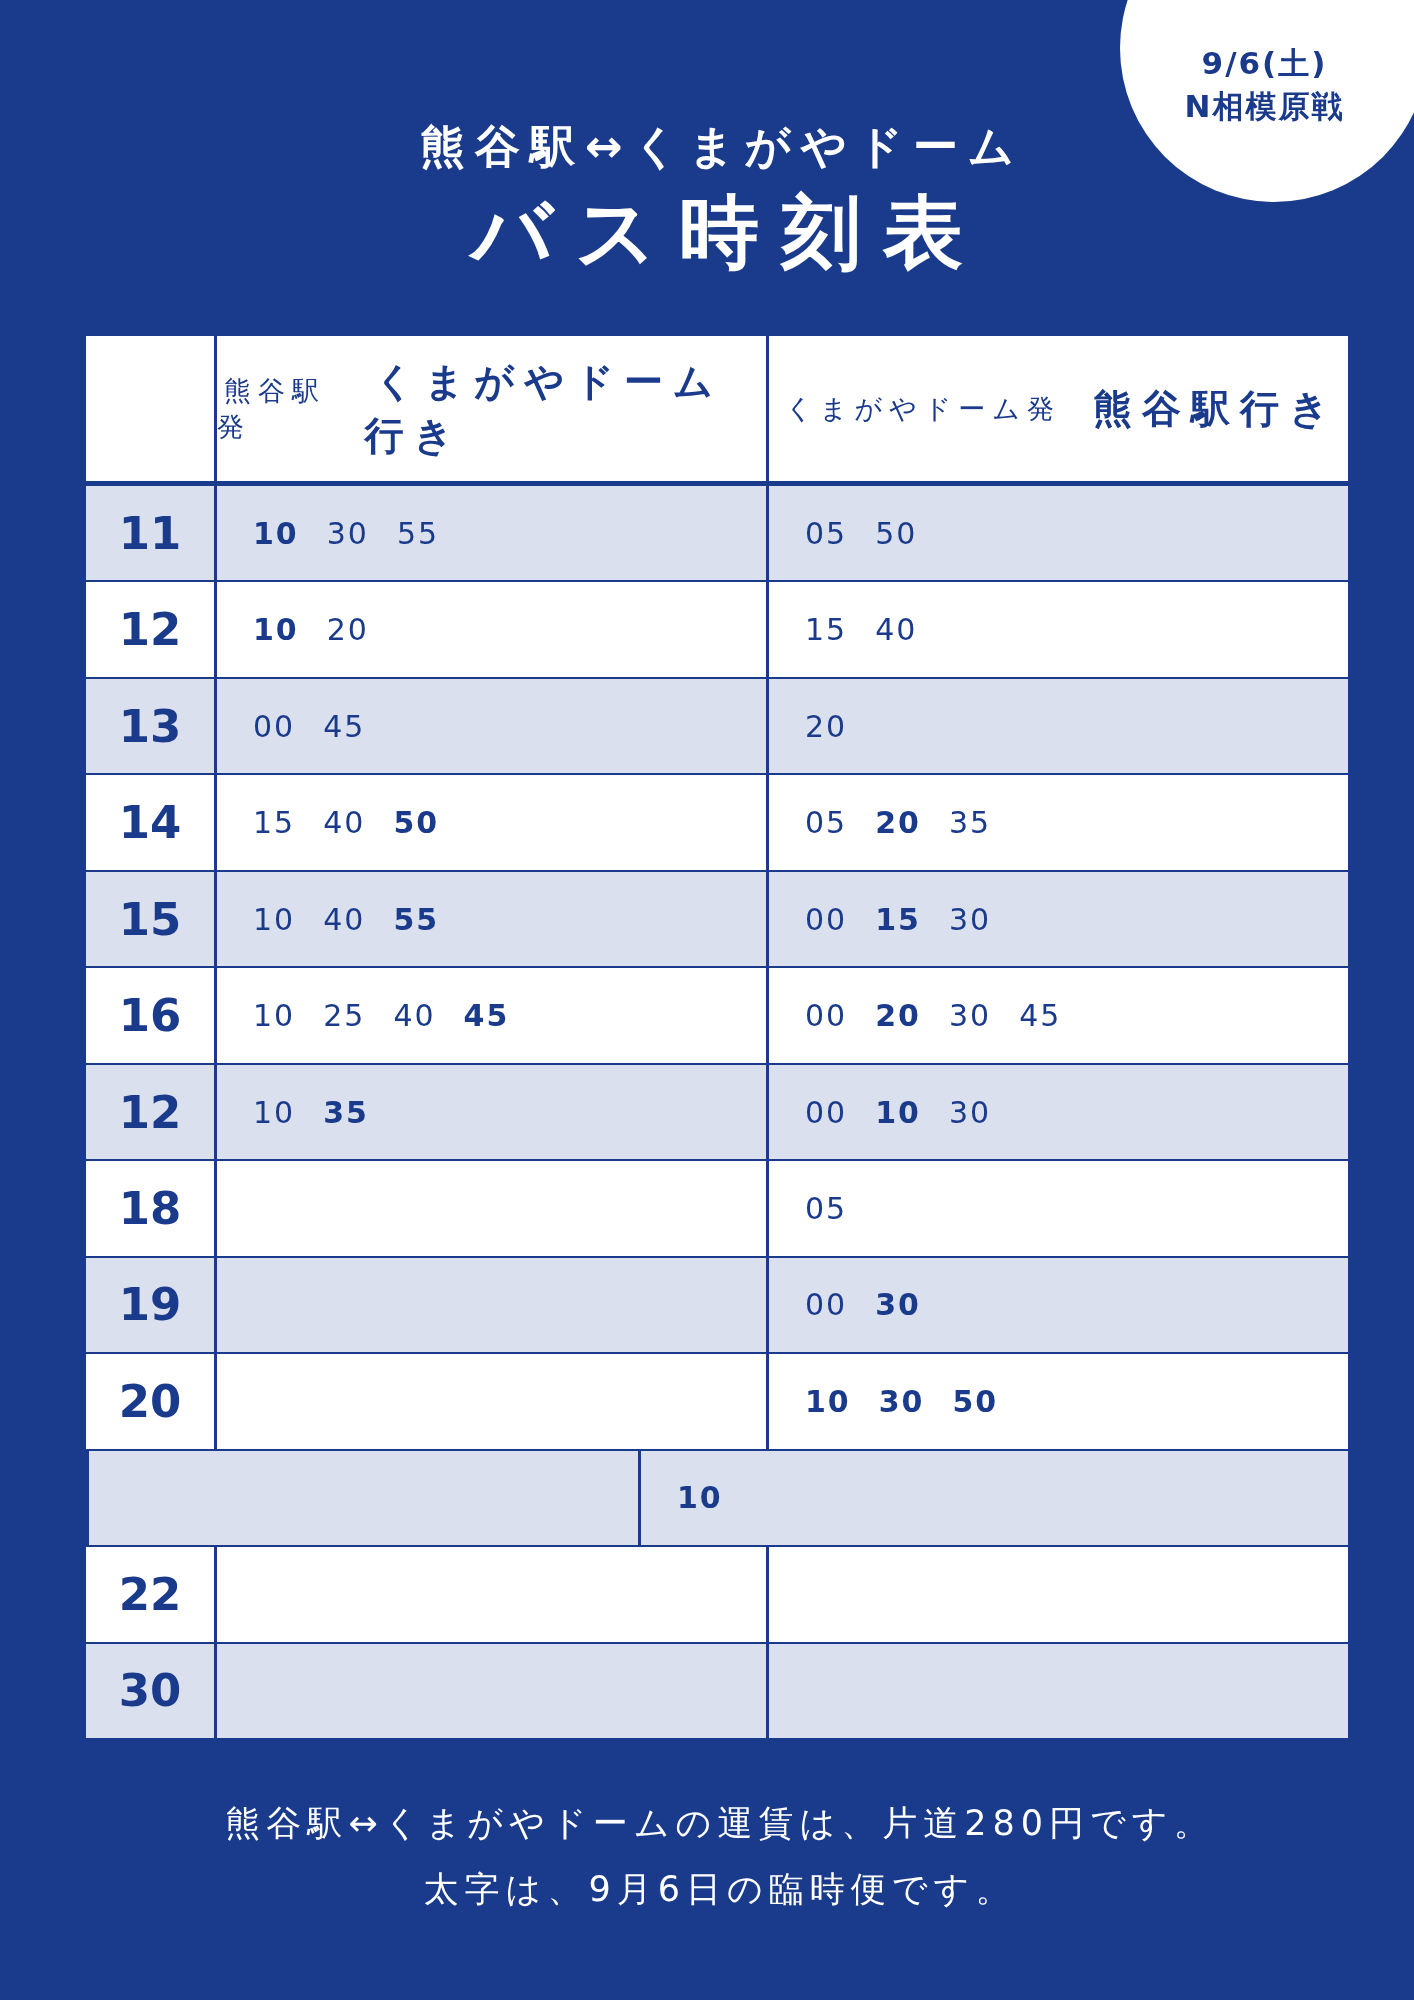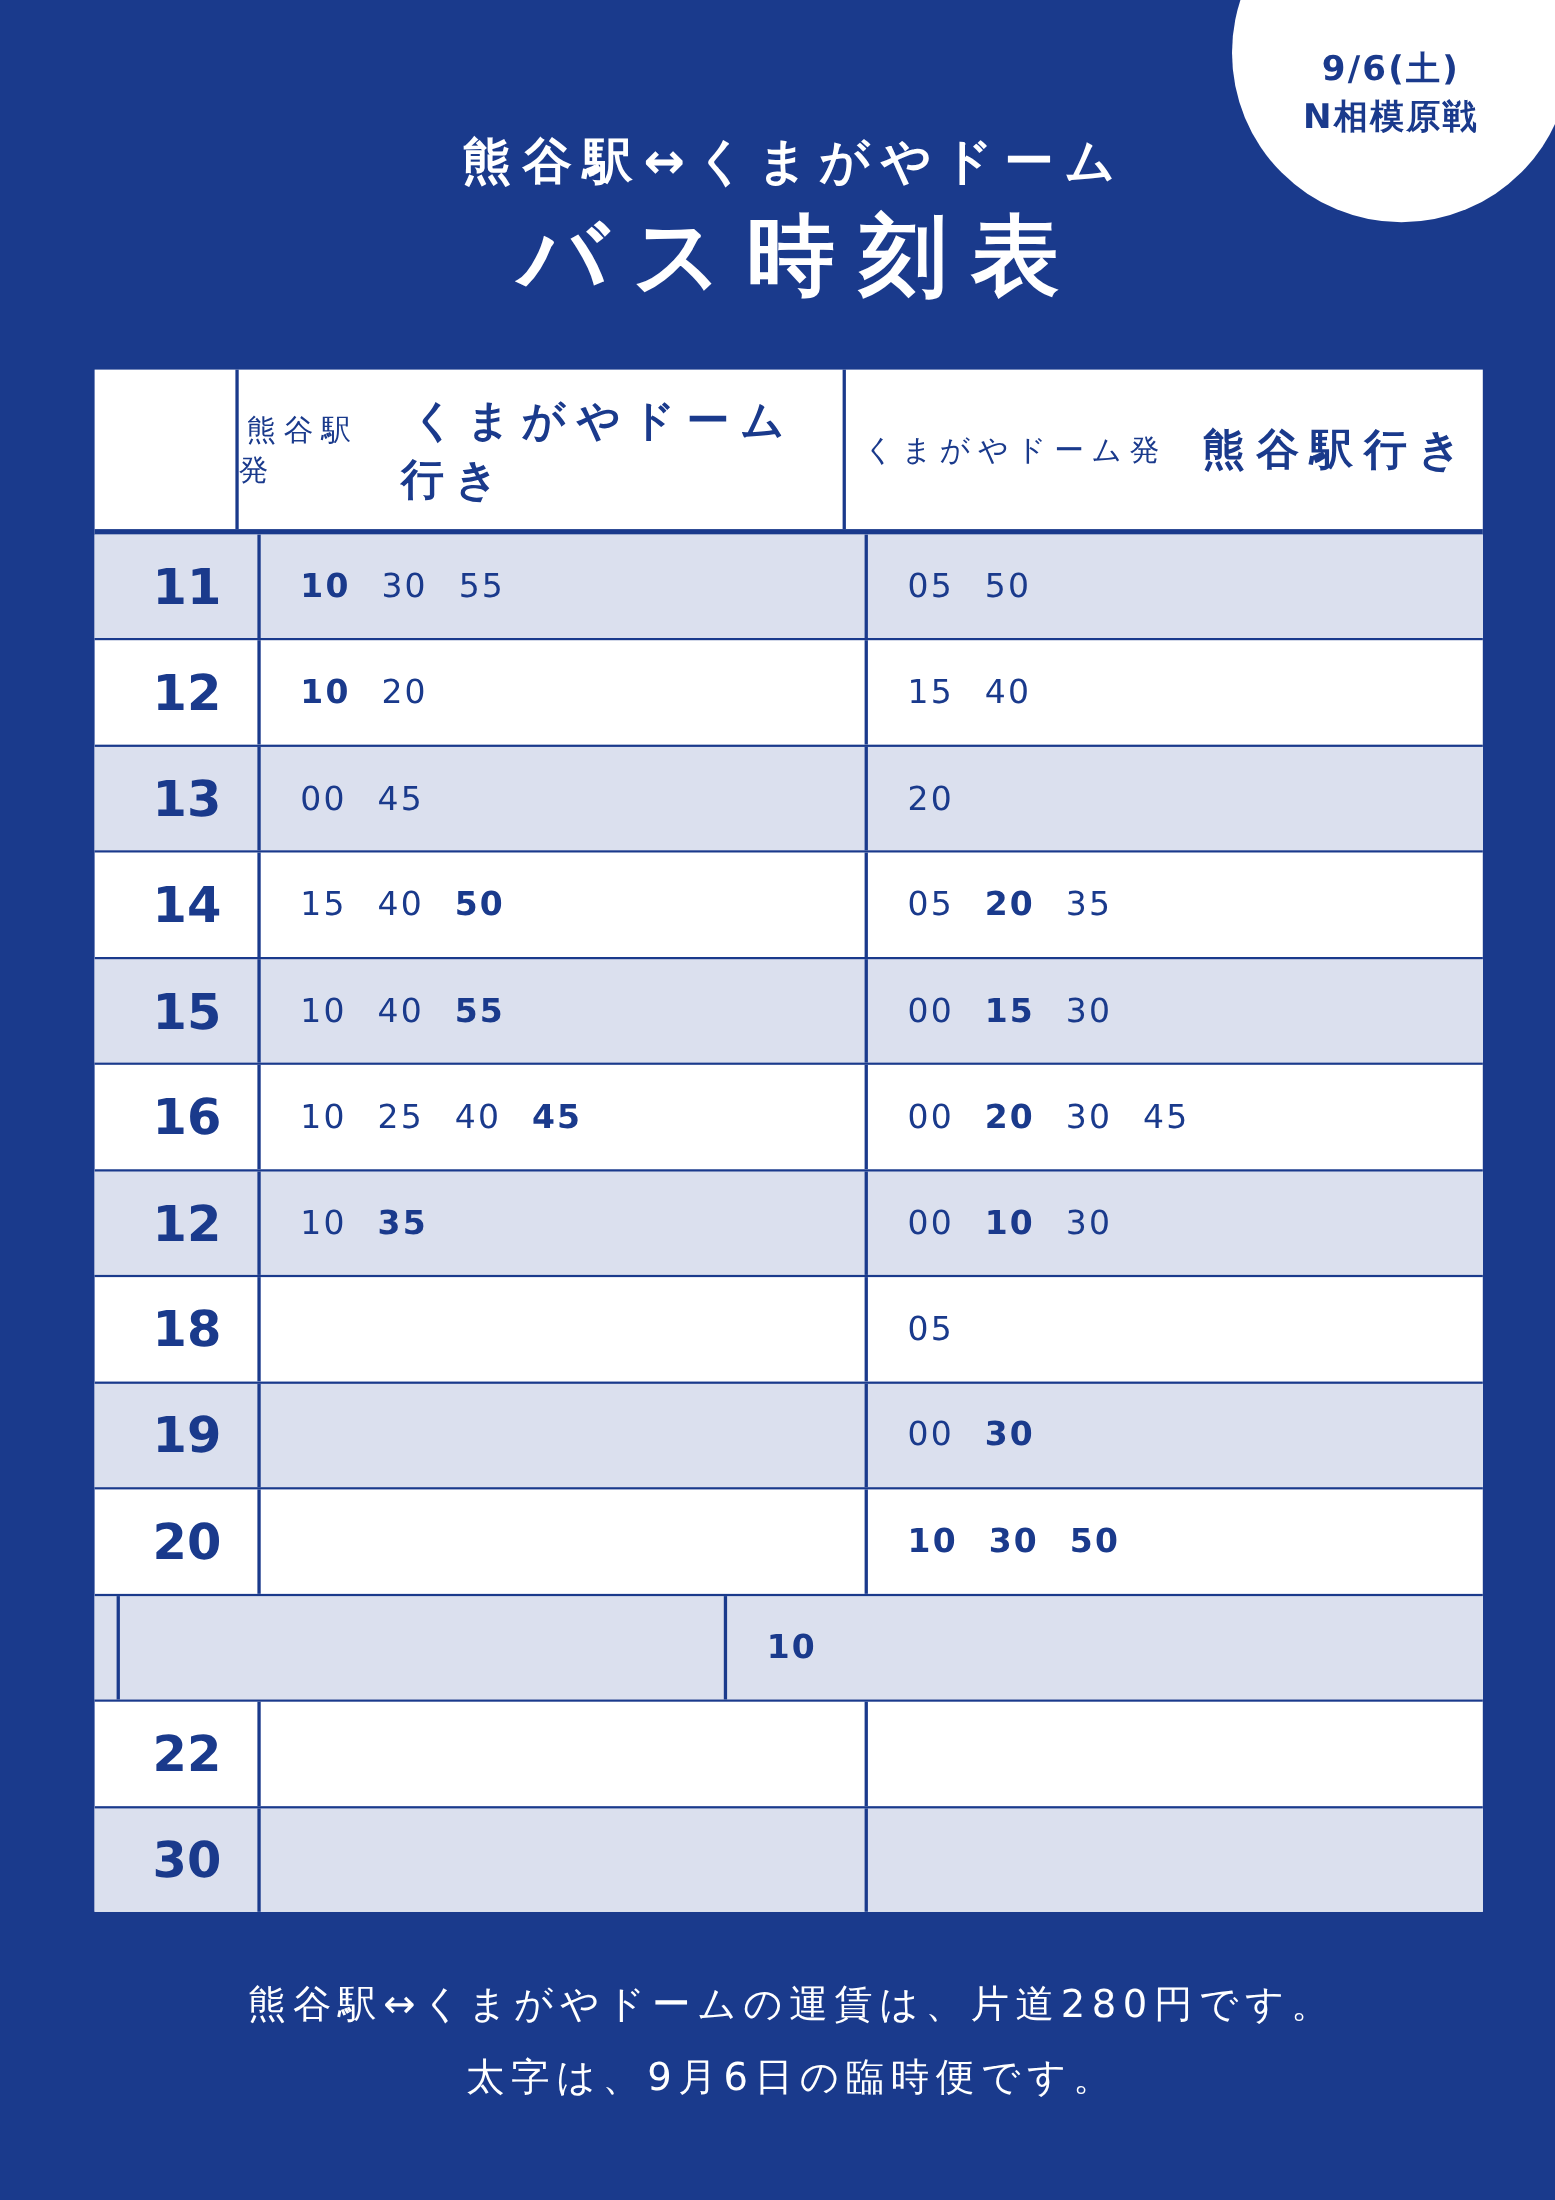--- a/index.html
+++ b/index.html
@@ -66,21 +66,21 @@
   .t-header {
     height: 150px;
     display: flex;
     border-bottom: 5px solid #1A3A8C;
   }
   .t-body {
     flex: 1;
     display: flex;
     flex-direction: column;
   }
-  .t-row { flex: 1; display: flex; padding-left: 20px; }
+  .t-row { flex: 1; display: flex; }
   .t-body .t-row + .t-row { border-top: 2px solid #1A3A8C; }
   .t-body .t-row:nth-child(odd) { background: #DBE0EE; }
 
   .c-hour {
     width: 128px;
     display: flex;
     align-items: center;
     justify-content: center;
     font-size: 45px;
     font-weight: 700;

